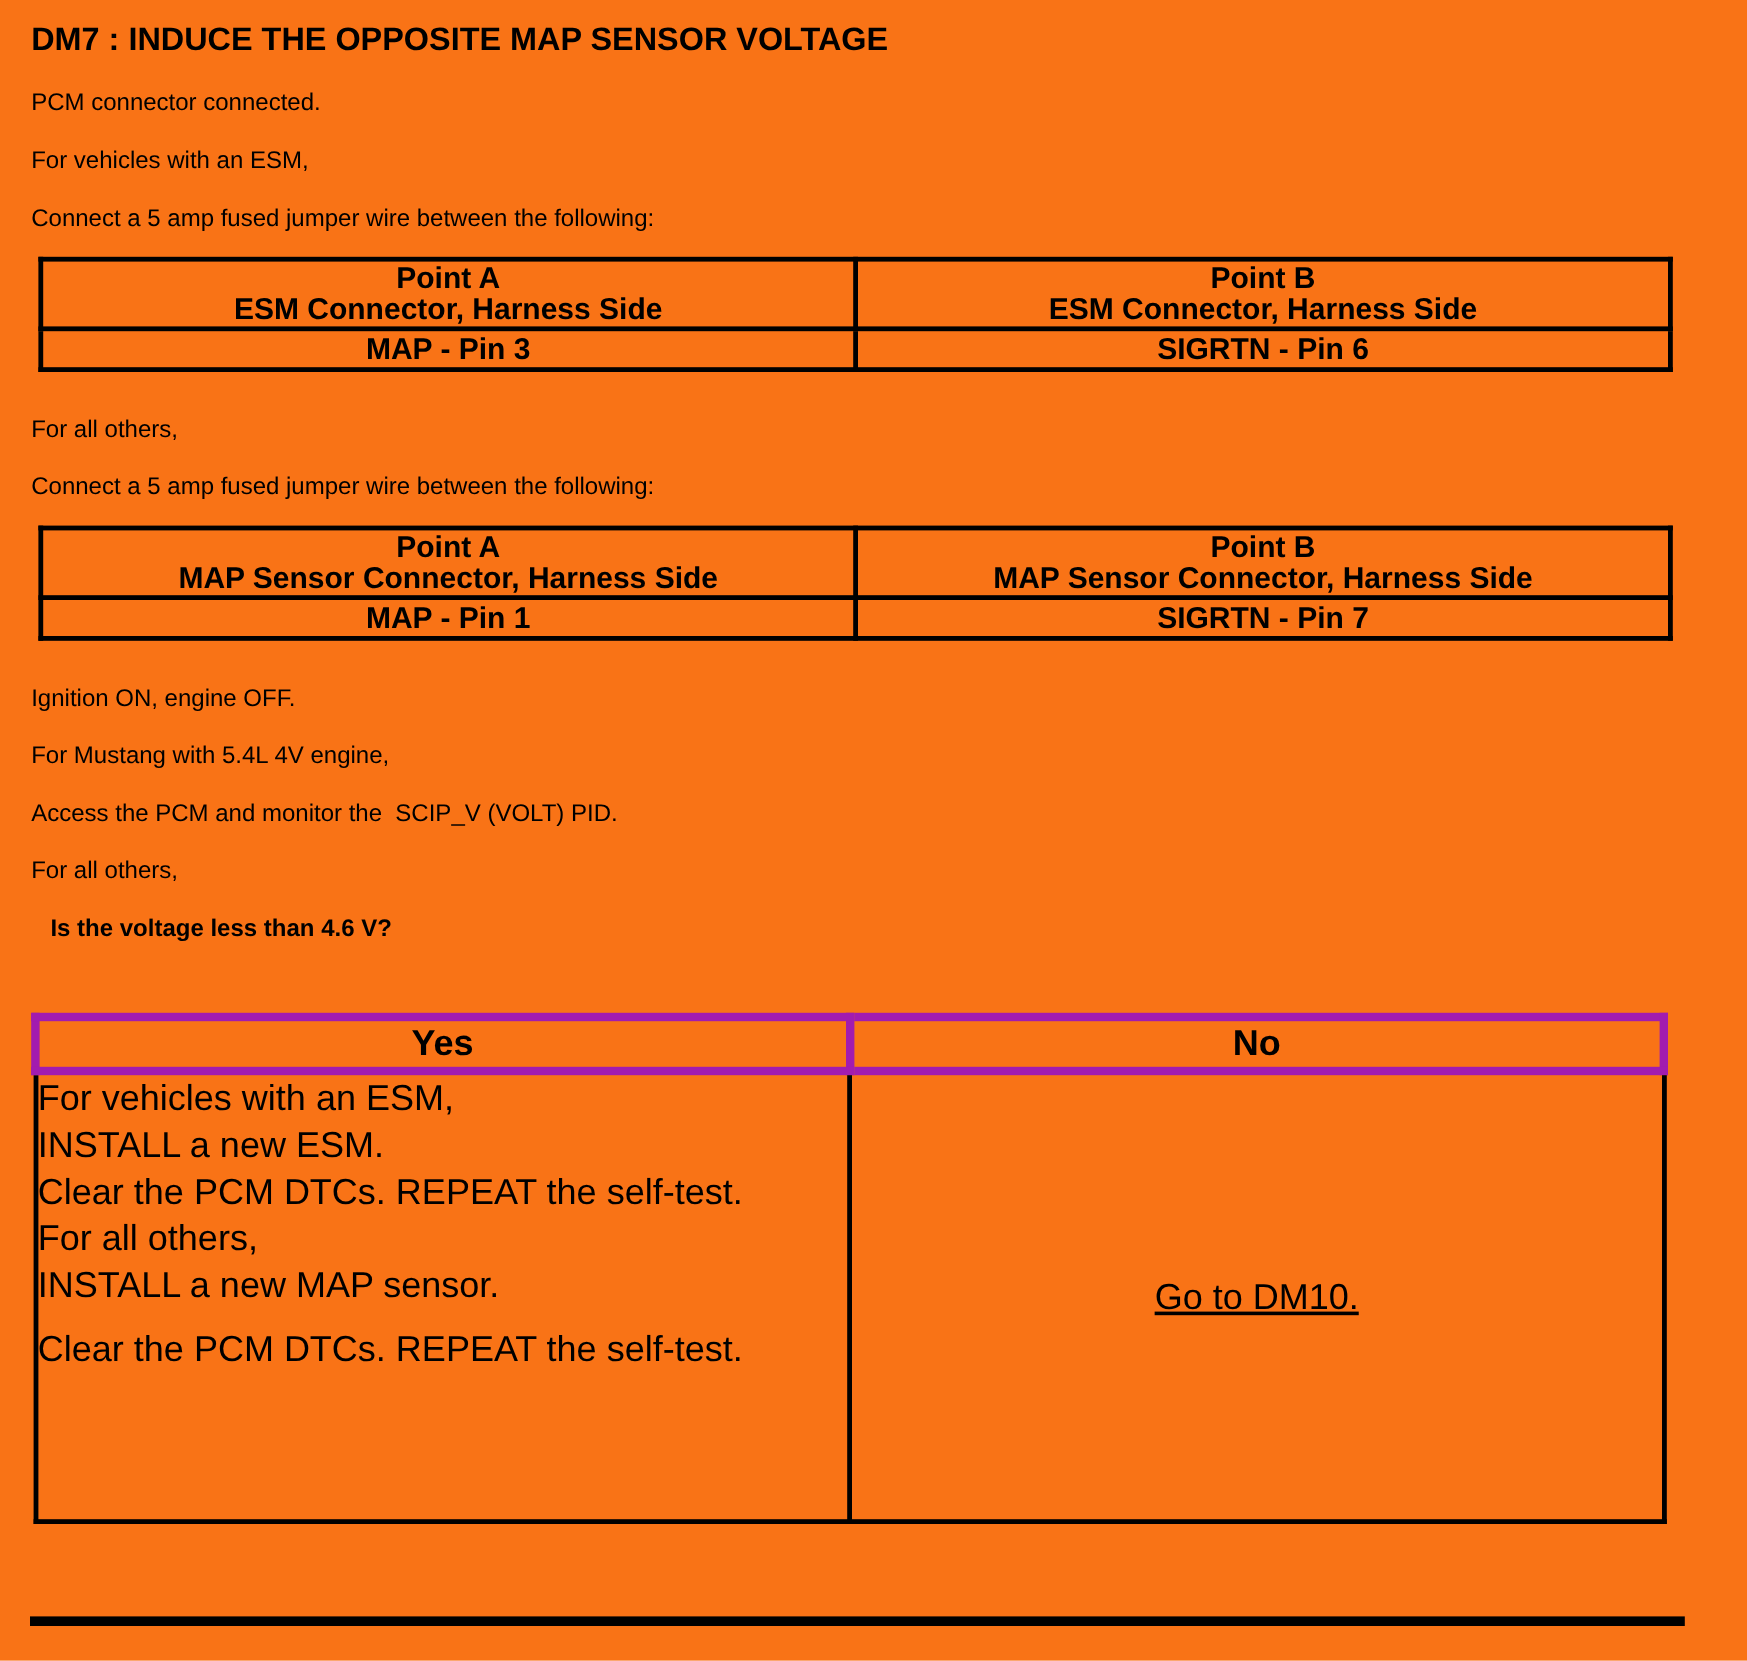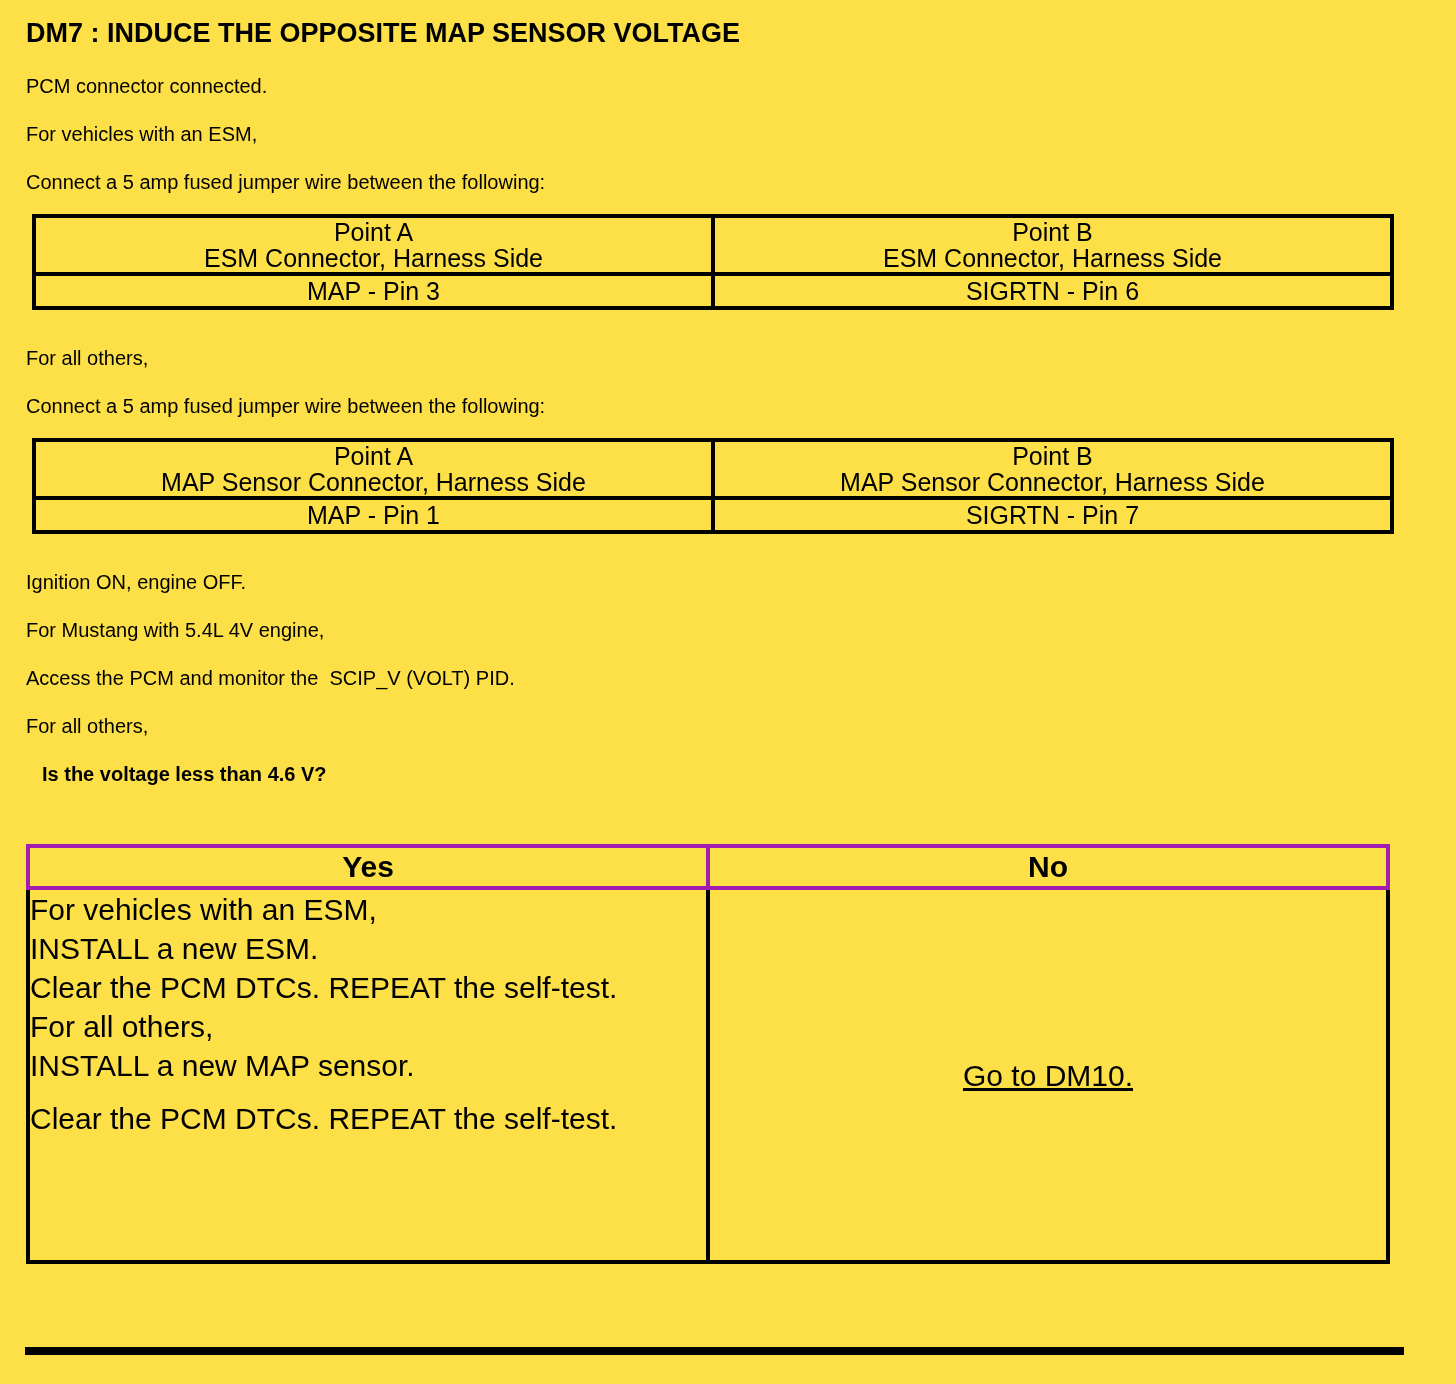--- a/index.html
+++ b/index.html
@@ -6,21 +6,21 @@
     margin: 0;
     padding: 0;
     background: #ffffff;
     color: #000000;
     font-family: "Liberation Sans", "DejaVu Sans", sans-serif;
   }
   .page {
     position: relative;
     width: 1456px;
     height: 1384px;
-    background: #fde047;
+    background: #f97316;
     overflow: hidden;
     box-sizing: border-box;
     padding: 0 0 0 26px;
   }
   .title {
     margin: 14px 0 10px 0;
     font-size: 27px;
     line-height: 38px;
     font-weight: bold;
     letter-spacing: 0px;
@@ -39,36 +39,36 @@
   table.pin-table {
     border-collapse: collapse;
     table-layout: fixed;
     width: 1362px;
     margin: 8px 0 24px 6px;
   }
   table.pin-table th,
   table.pin-table td {
     border: 4px solid #000;
     text-align: center;
-    font-weight: normal;
+    font-weight: bold;
     font-size: 25px;
     padding: 1px 4px;
   }
   table.pin-table th { line-height: 26px; height: 52px; }
   table.pin-table td { line-height: 28px; height: 28px; }
   table.pin-table .hdr-line { display: block; }
   
   table.decision-table {
     border-collapse: collapse;
     table-layout: fixed;
     width: 1364px;
     margin: 46px 0 0 0;
   }
   table.decision-table th {
-    border: 4px solid #a21caf;
+    border: 7px solid #a21caf;
     font-size: 30px;
     font-weight: bold;
     text-align: center;
     line-height: 38px;
     height: 38px;
     padding: 0;
   }
   table.decision-table td {
     border: 4px solid #000;
     height: 370px;

